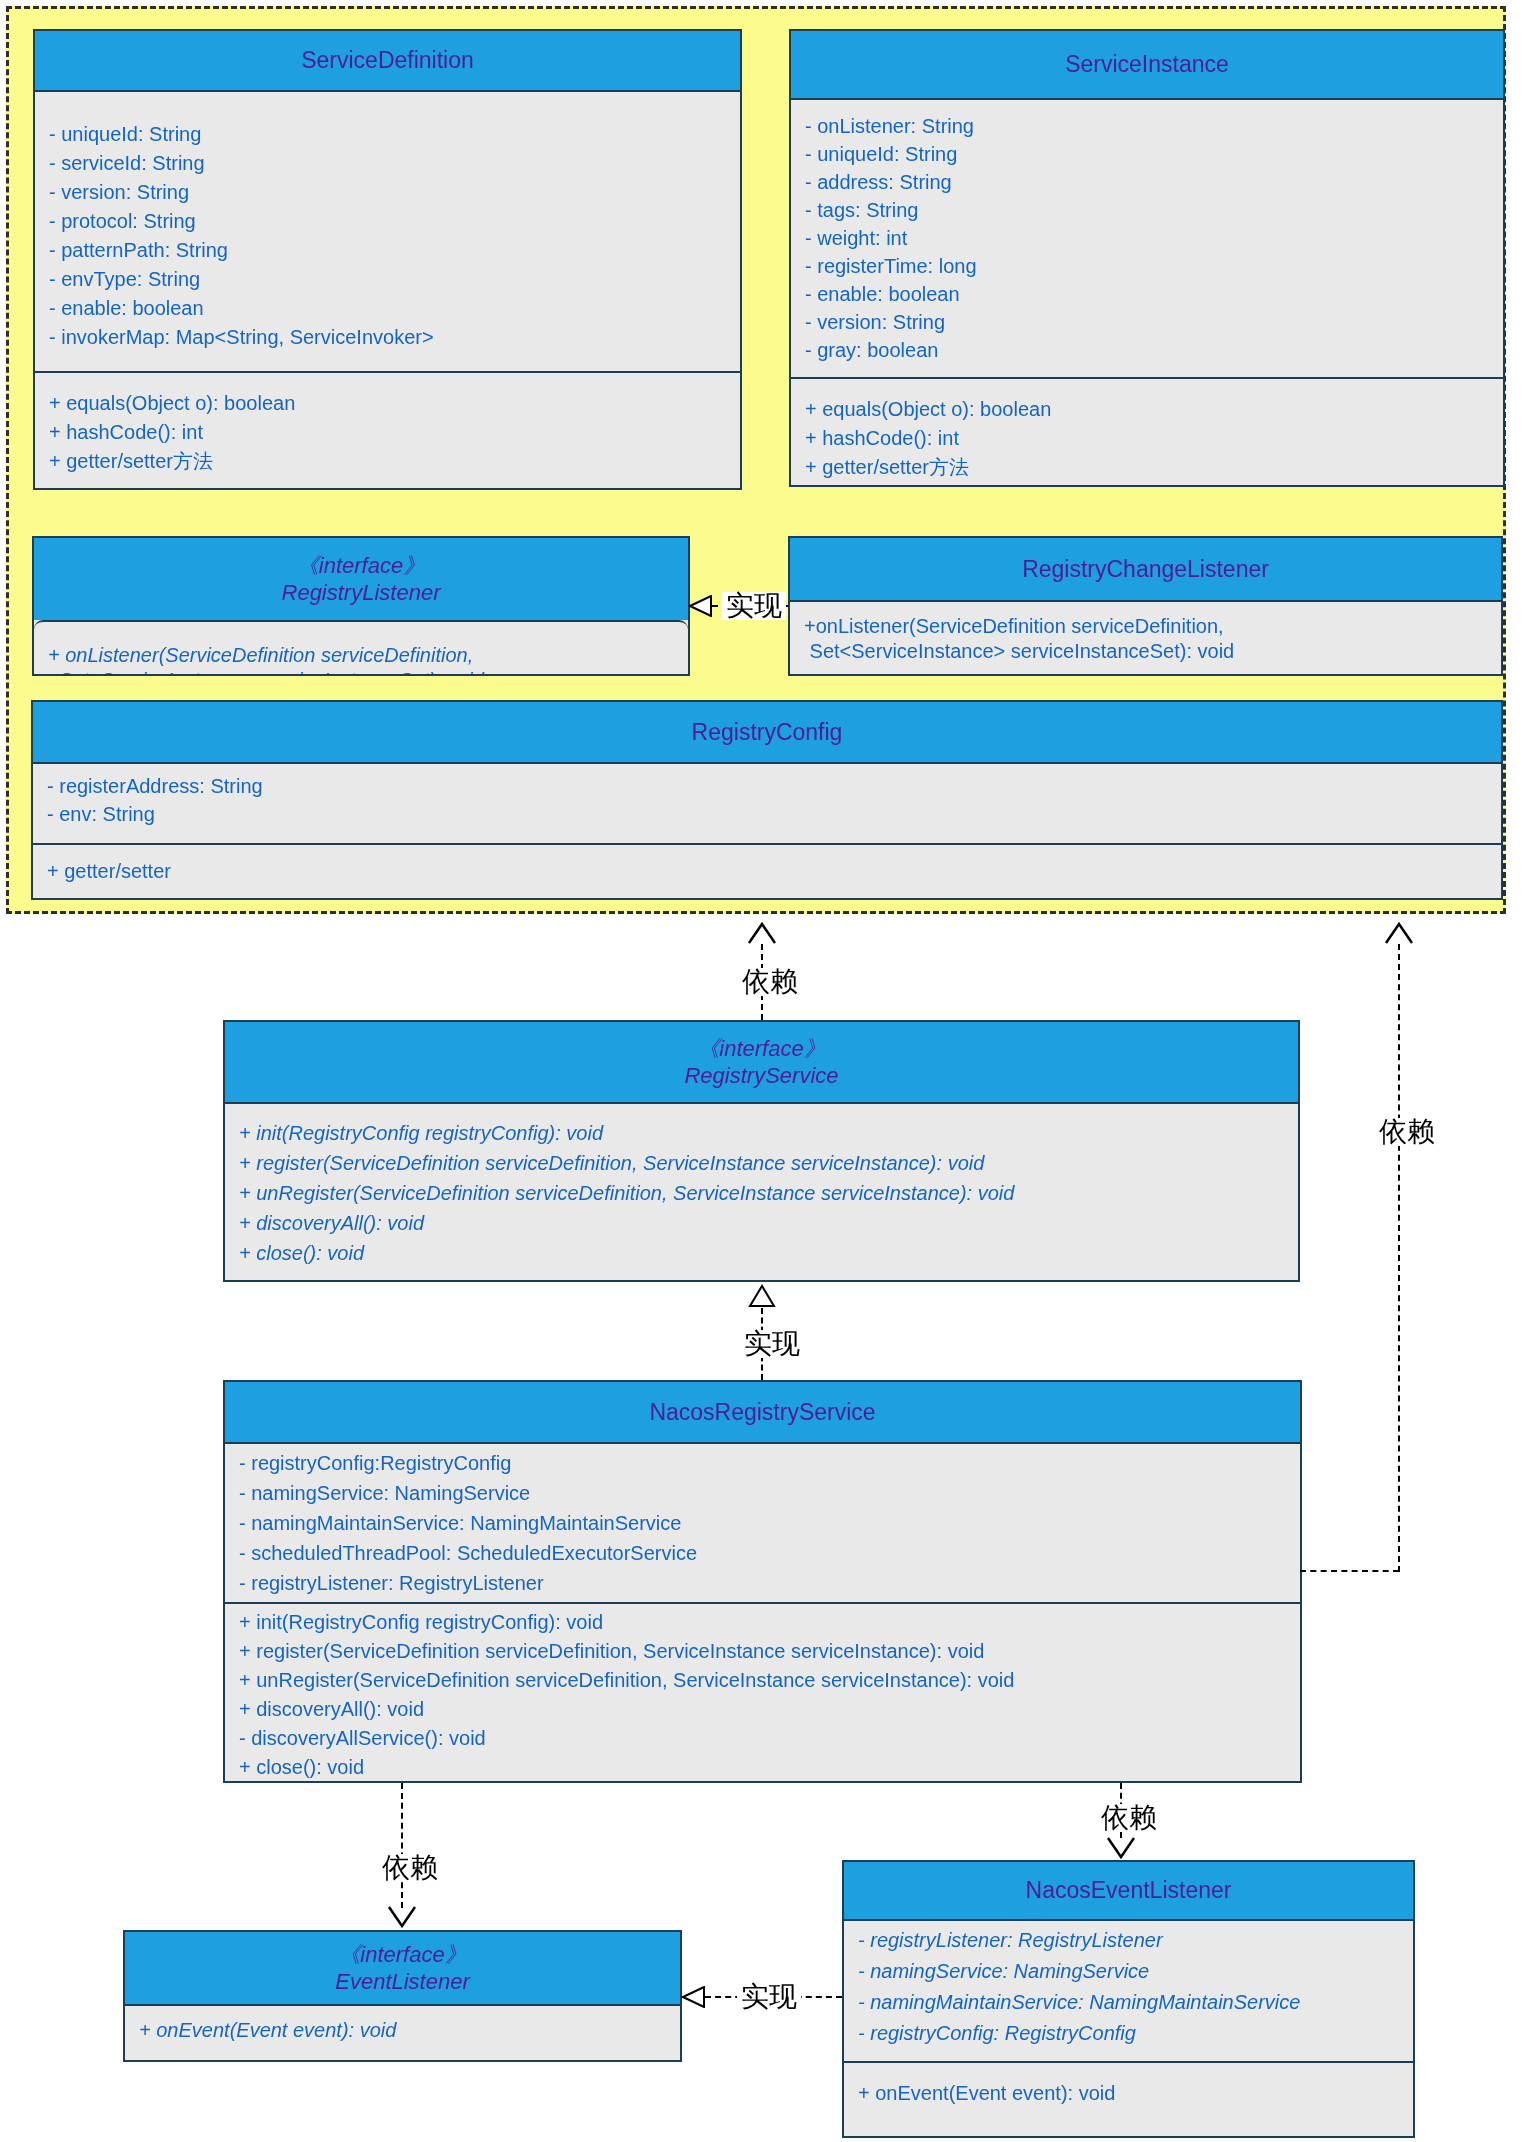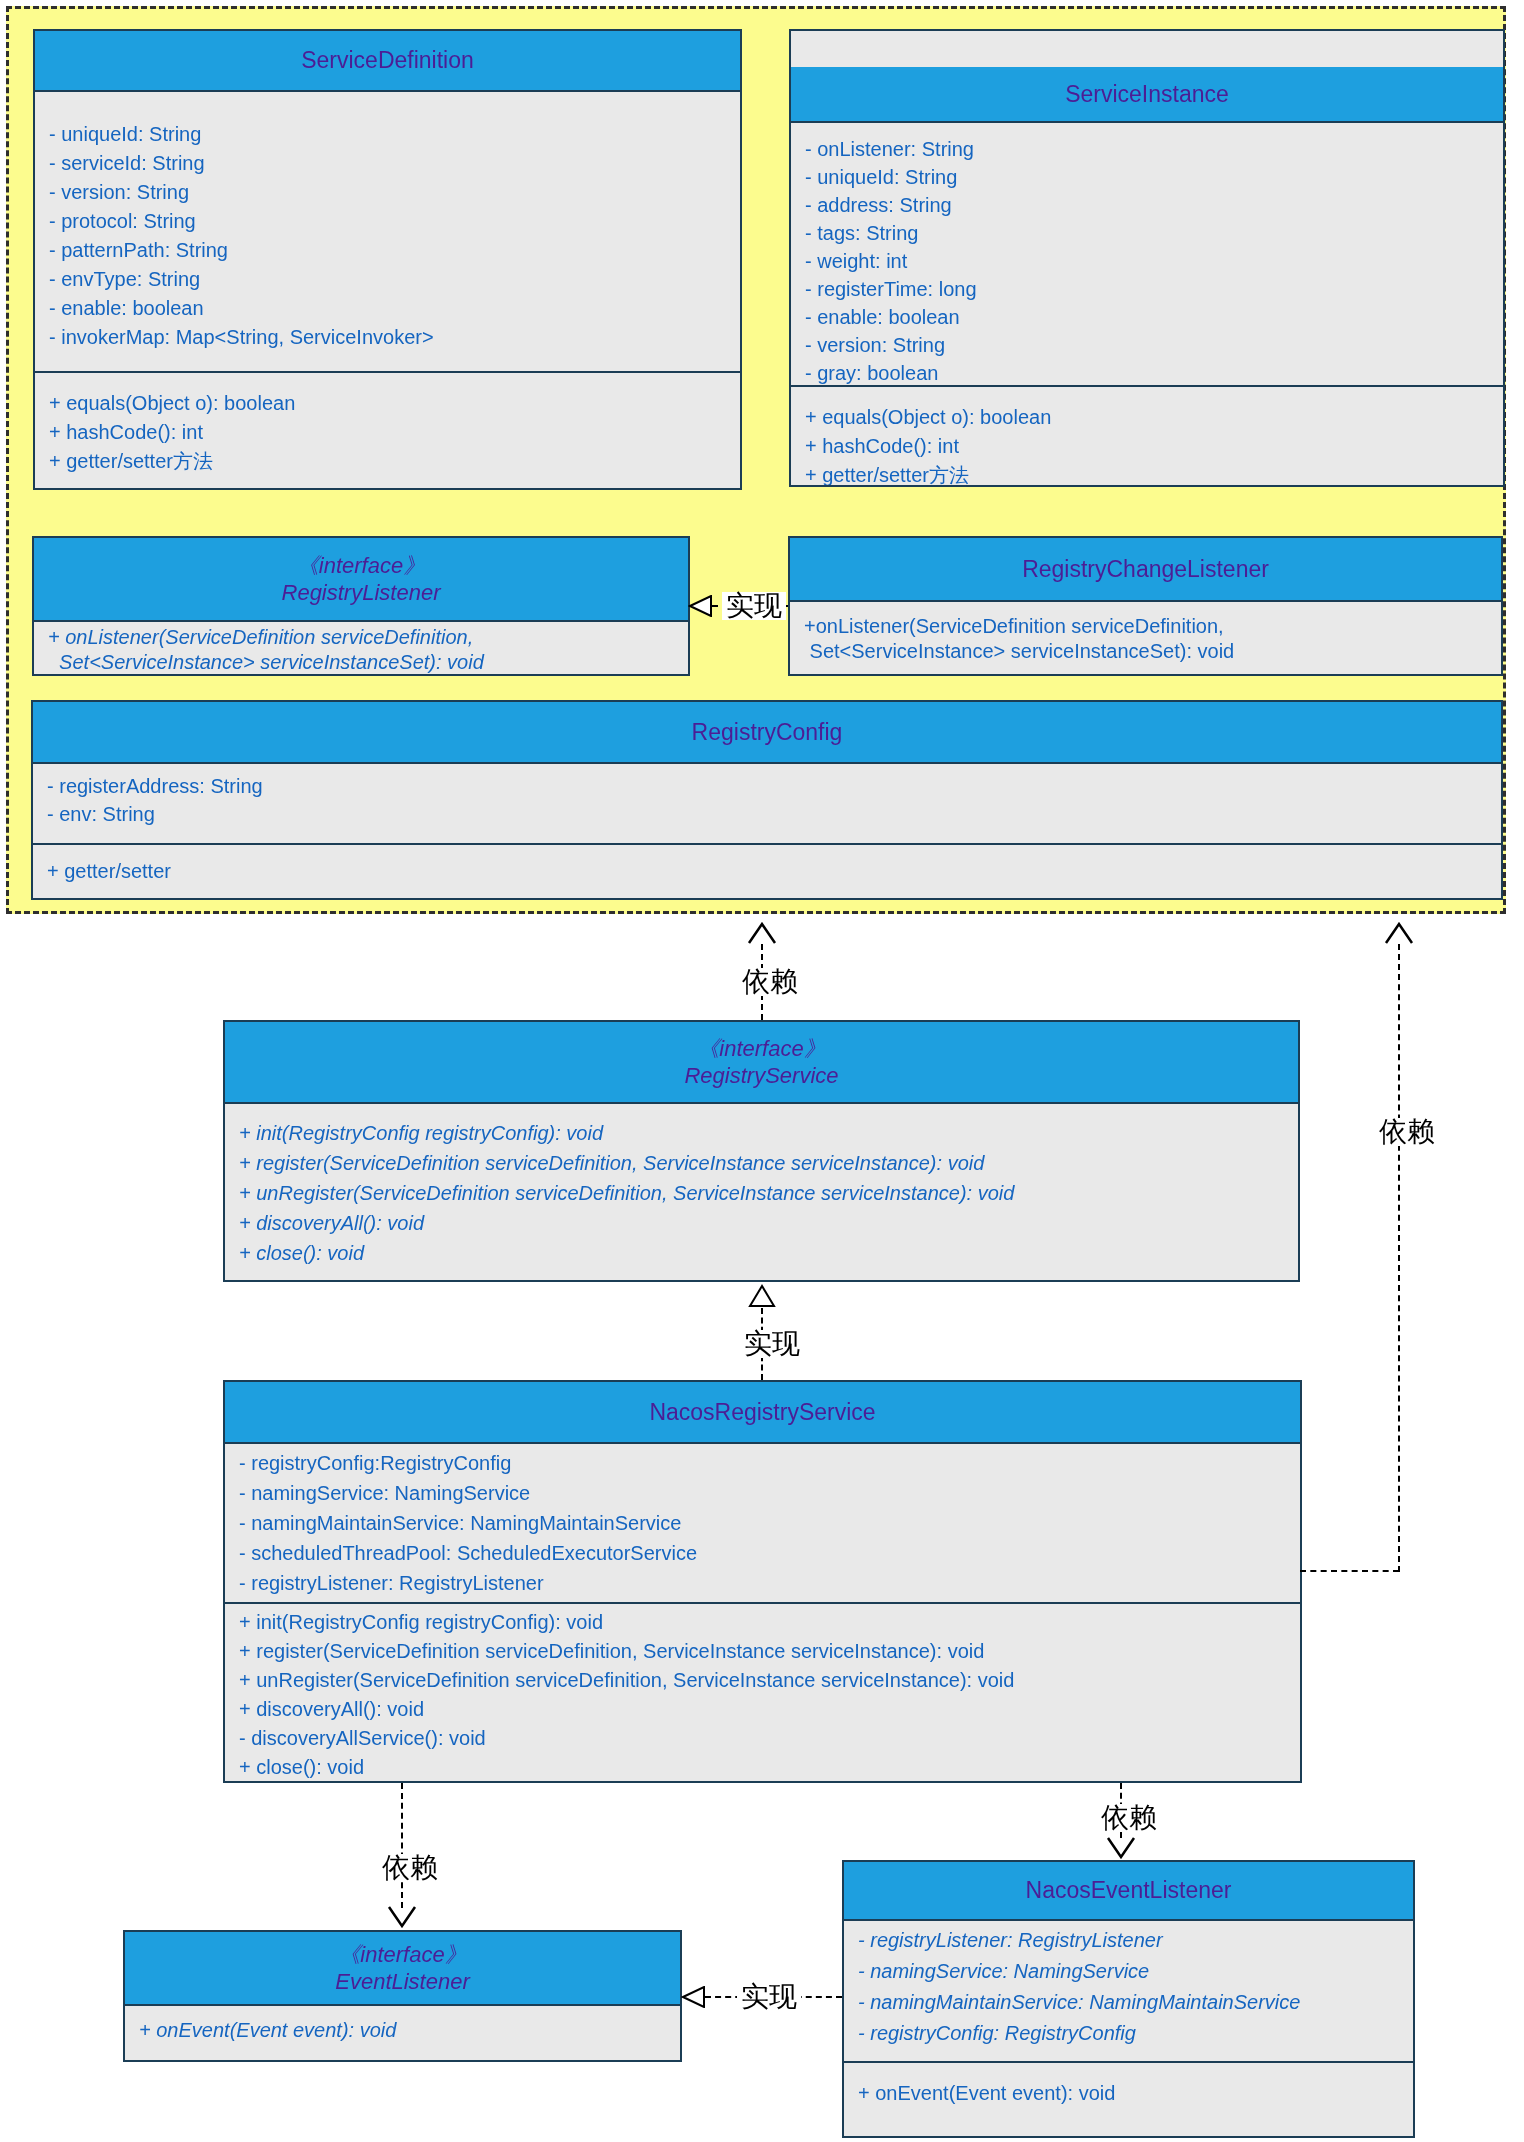--- a/index.html
+++ b/index.html
@@ -45,21 +45,21 @@
         <div class="line">- invokerMap: Map&lt;String, ServiceInvoker&gt;</div>
       </div>
     <div class="sect grow" style="padding-top:16px;line-height:29px;">
         <div class="line">+ equals(Object o): boolean</div>
         <div class="line">+ hashCode(): int</div>
         <div class="line">+ getter/setter方法</div>
       </div>
   </div>
 
   <div class="uml-box" style="left:789px;top:29px;width:716px;height:458px;">
-    <div class="hdr" style="height:54px;margin-top:36px;">
+    <div class="hdr" style="height:67px;">
       <div class="cname">ServiceInstance</div>
     </div>
     <div class="sect" style="height:279px;padding-top:12px;line-height:28px;">
         <div class="line">- onListener: String</div>
         <div class="line">- uniqueId: String</div>
         <div class="line">- address: String</div>
         <div class="line">- tags: String</div>
         <div class="line">- weight: int</div>
         <div class="line">- registerTime: long</div>
         <div class="line">- enable: boolean</div>
@@ -71,21 +71,21 @@
         <div class="line">+ hashCode(): int</div>
         <div class="line">+ getter/setter方法</div>
       </div>
   </div>
 
   <div class="uml-box" style="left:32px;top:536px;width:658px;height:140px;">
     <div class="hdr italic" style="height:82px;font-size:22px;">
       <div class="stereo">《interface》</div>
       <div class="cname">RegistryListener</div>
     </div>
-    <div class="sect grow italic" style="padding-top:3px;line-height:25px;">
+    <div class="sect grow italic" style="padding-top:21px;line-height:25px;border-radius:9px;">
         <div class="line">+ onListener(ServiceDefinition serviceDefinition,</div>
         <div class="line">  Set&lt;ServiceInstance&gt; serviceInstanceSet): void</div>
       </div>
   </div>
 
   <div class="uml-box" style="left:788px;top:536px;width:715px;height:140px;">
     <div class="hdr" style="height:62px;">
       <div class="cname">RegistryChangeListener</div>
     </div>
     <div class="sect grow" style="padding-top:12px;line-height:25px;">

